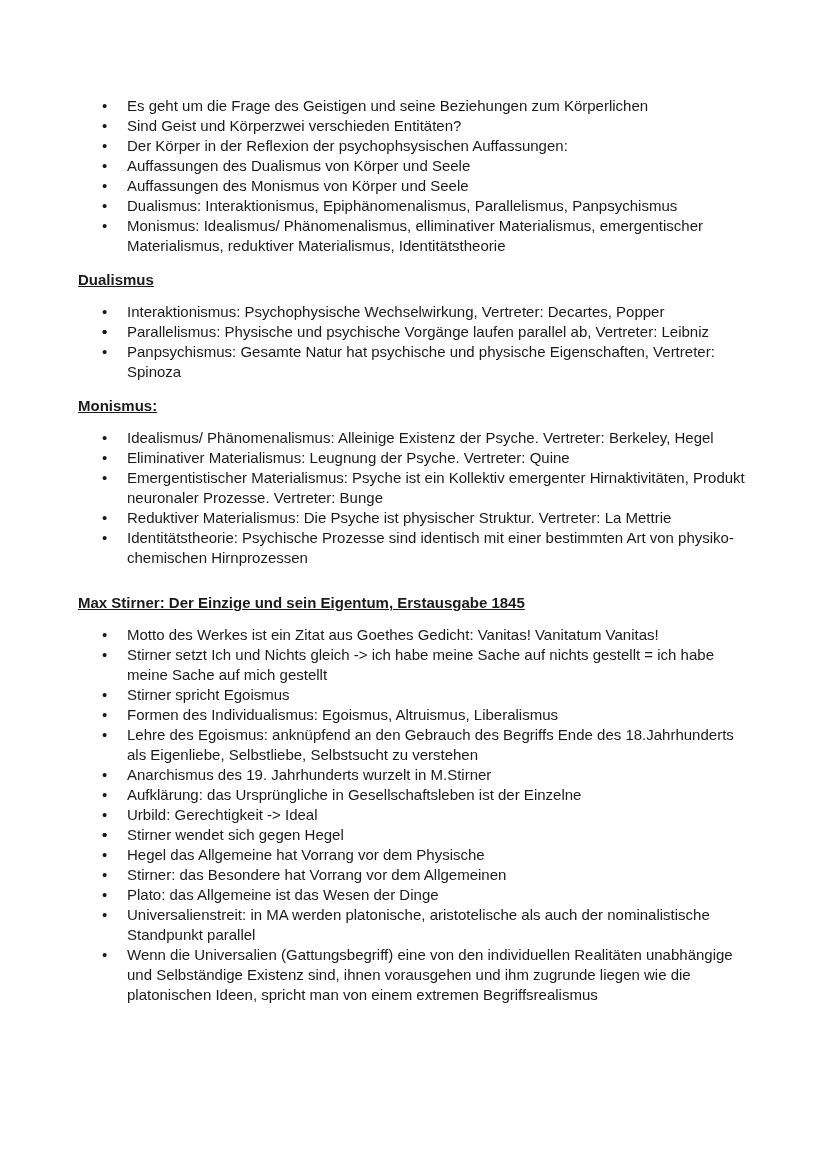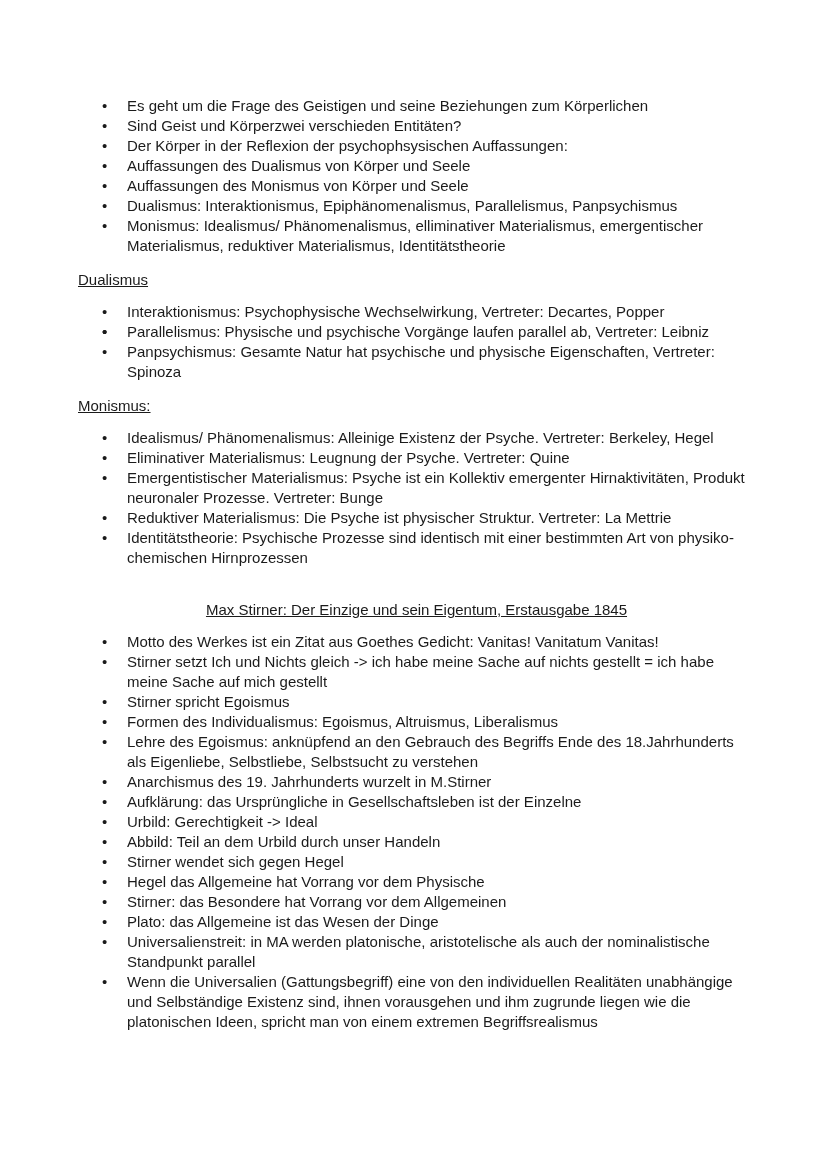--- a/index.html
+++ b/index.html
@@ -17,26 +17,26 @@
     font-family: "Liberation Sans", sans-serif;
     font-size: 15px;
     line-height: 20px;
     color: #1b1b1b;
     overflow: hidden;
   }
   .doc-section { margin: 0; padding: 0; }
   .heading {
     font-size: 15px;
     line-height: 20px;
-    font-weight: 400;
+    font-weight: 700;
     text-decoration: underline;
     margin: 14px 0 12px 0;
   }
   
-  .doc-section:nth-of-type(4) .heading { margin-top: 32px; text-align: center; }
+  .doc-section:nth-of-type(4) .heading { margin-top: 25px; }
 
   ul.bullets {
     list-style: none;
     margin: 0;
     padding: 0;
   }
   li.bullet {
     position: relative;
     padding-left: 49px;
     margin: 0;
@@ -186,21 +186,20 @@
     <span class="txt">Aufklärung: das Ursprüngliche in Gesellschaftsleben ist der Einzelne</span>
   </li>
 
   <li class="bullet">
     <span class="dot">•</span>
     <span class="txt">Urbild: Gerechtigkeit -&gt; Ideal</span>
   </li>
 
   <li class="bullet">
     <span class="dot">•</span>
-    <span class="txt">Abbild: Teil an dem Urbild durch unser Handeln</span>
   </li>
 
   <li class="bullet">
     <span class="dot">•</span>
     <span class="txt">Stirner wendet sich gegen Hegel</span>
   </li>
 
   <li class="bullet">
     <span class="dot">•</span>
     <span class="txt">Hegel das Allgemeine hat Vorrang vor dem Physische</span>

